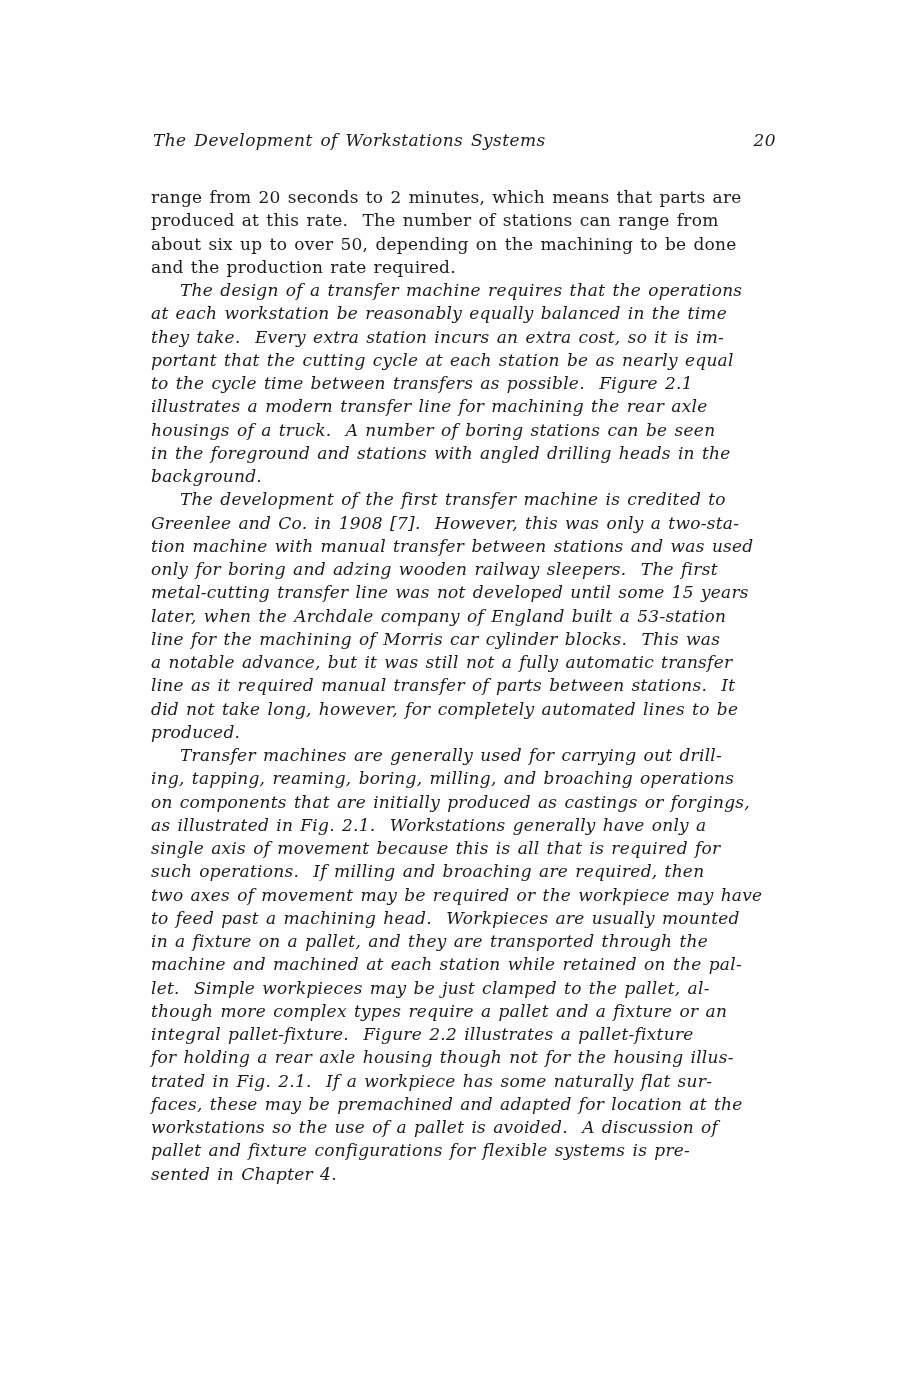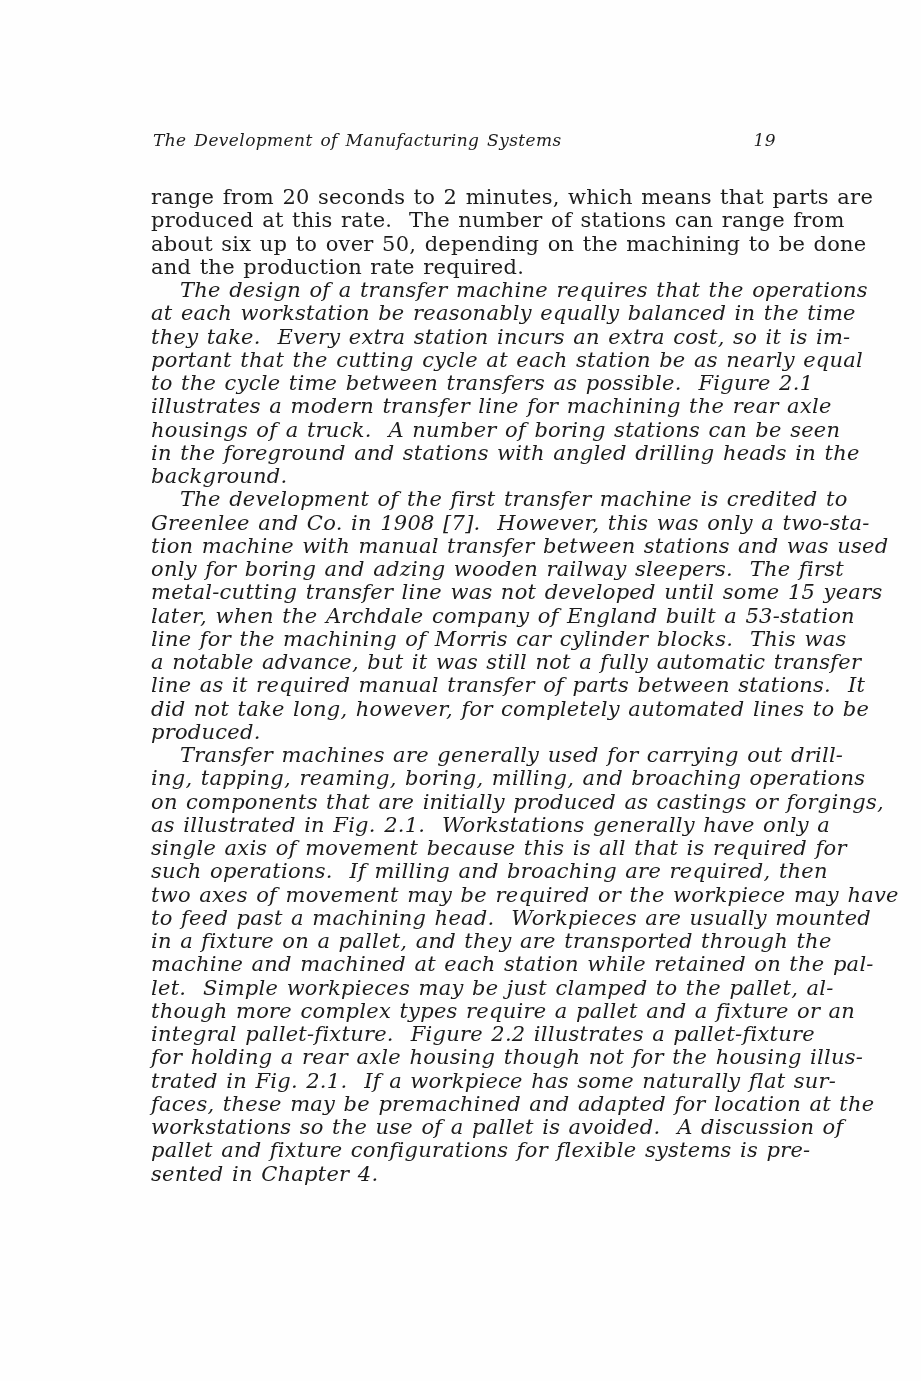--- a/index.html
+++ b/index.html
@@ -30,41 +30,41 @@
     word-spacing: 2px;
   }
   .page-number {
     font-style: italic;
   }
   .page-body {
     position: absolute;
     left: 151px;
     top: 186px;
     width: 655px;
-    font-size: 21px;
+    font-size: 17px;
     line-height: 23.25px;
     letter-spacing: 0.25px;
     word-spacing: 1.5px;
   }
   .para {
     white-space: pre; 
     margin: 0;
   }
   .para.indent {
     text-indent: 29px;
     font-style: italic;
   }
 </style>
 </head>
 <body>
 
 <div class="page">
   <div class="running-header">
-    <span class="header-title">The Development of Manufacturing Systems</span>
-    <span class="page-number">19</span>
+    <span class="header-title">The Development of Workstations Systems</span>
+    <span class="page-number">20</span>
   </div>
   <div class="page-body">
       <div class="para">range from 20 seconds to 2 minutes, which means that parts are
 produced at this rate.  The number of stations can range from
 about six up to over 50, depending on the machining to be done
 and the production rate required.</div>
       <div class="para indent">The design of a transfer machine requires that the operations
 at each workstation be reasonably equally balanced in the time
 they take.  Every extra station incurs an extra cost, so it is im-
 portant that the cutting cycle at each station be as nearly equal

